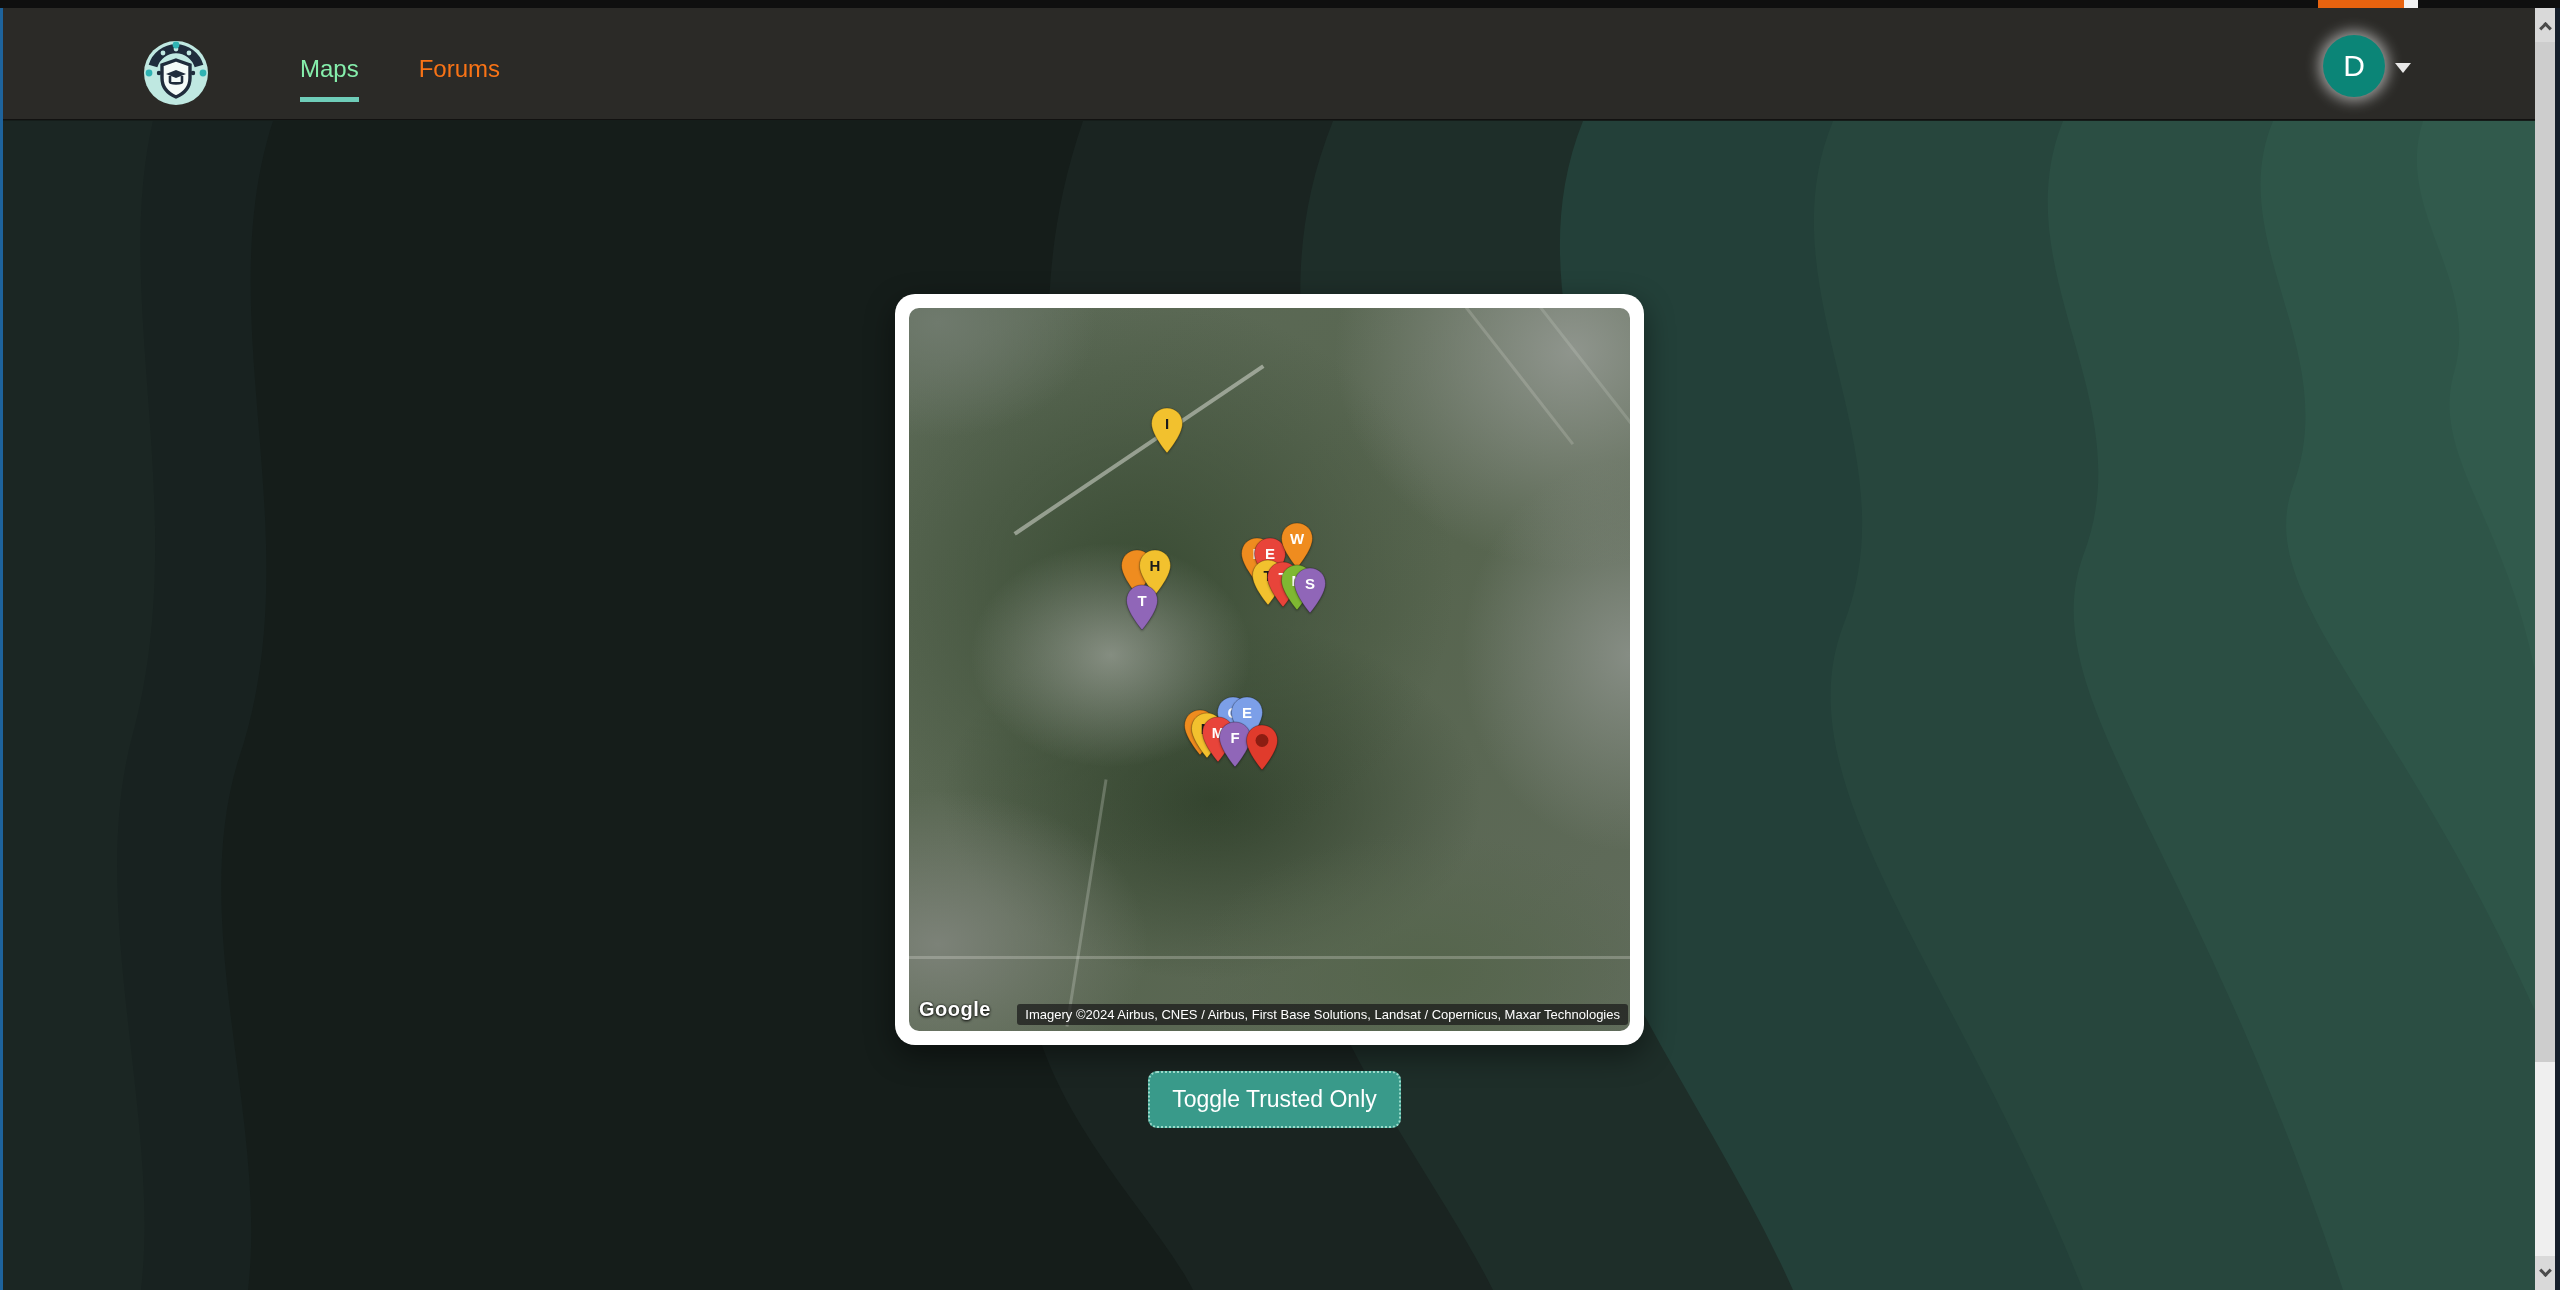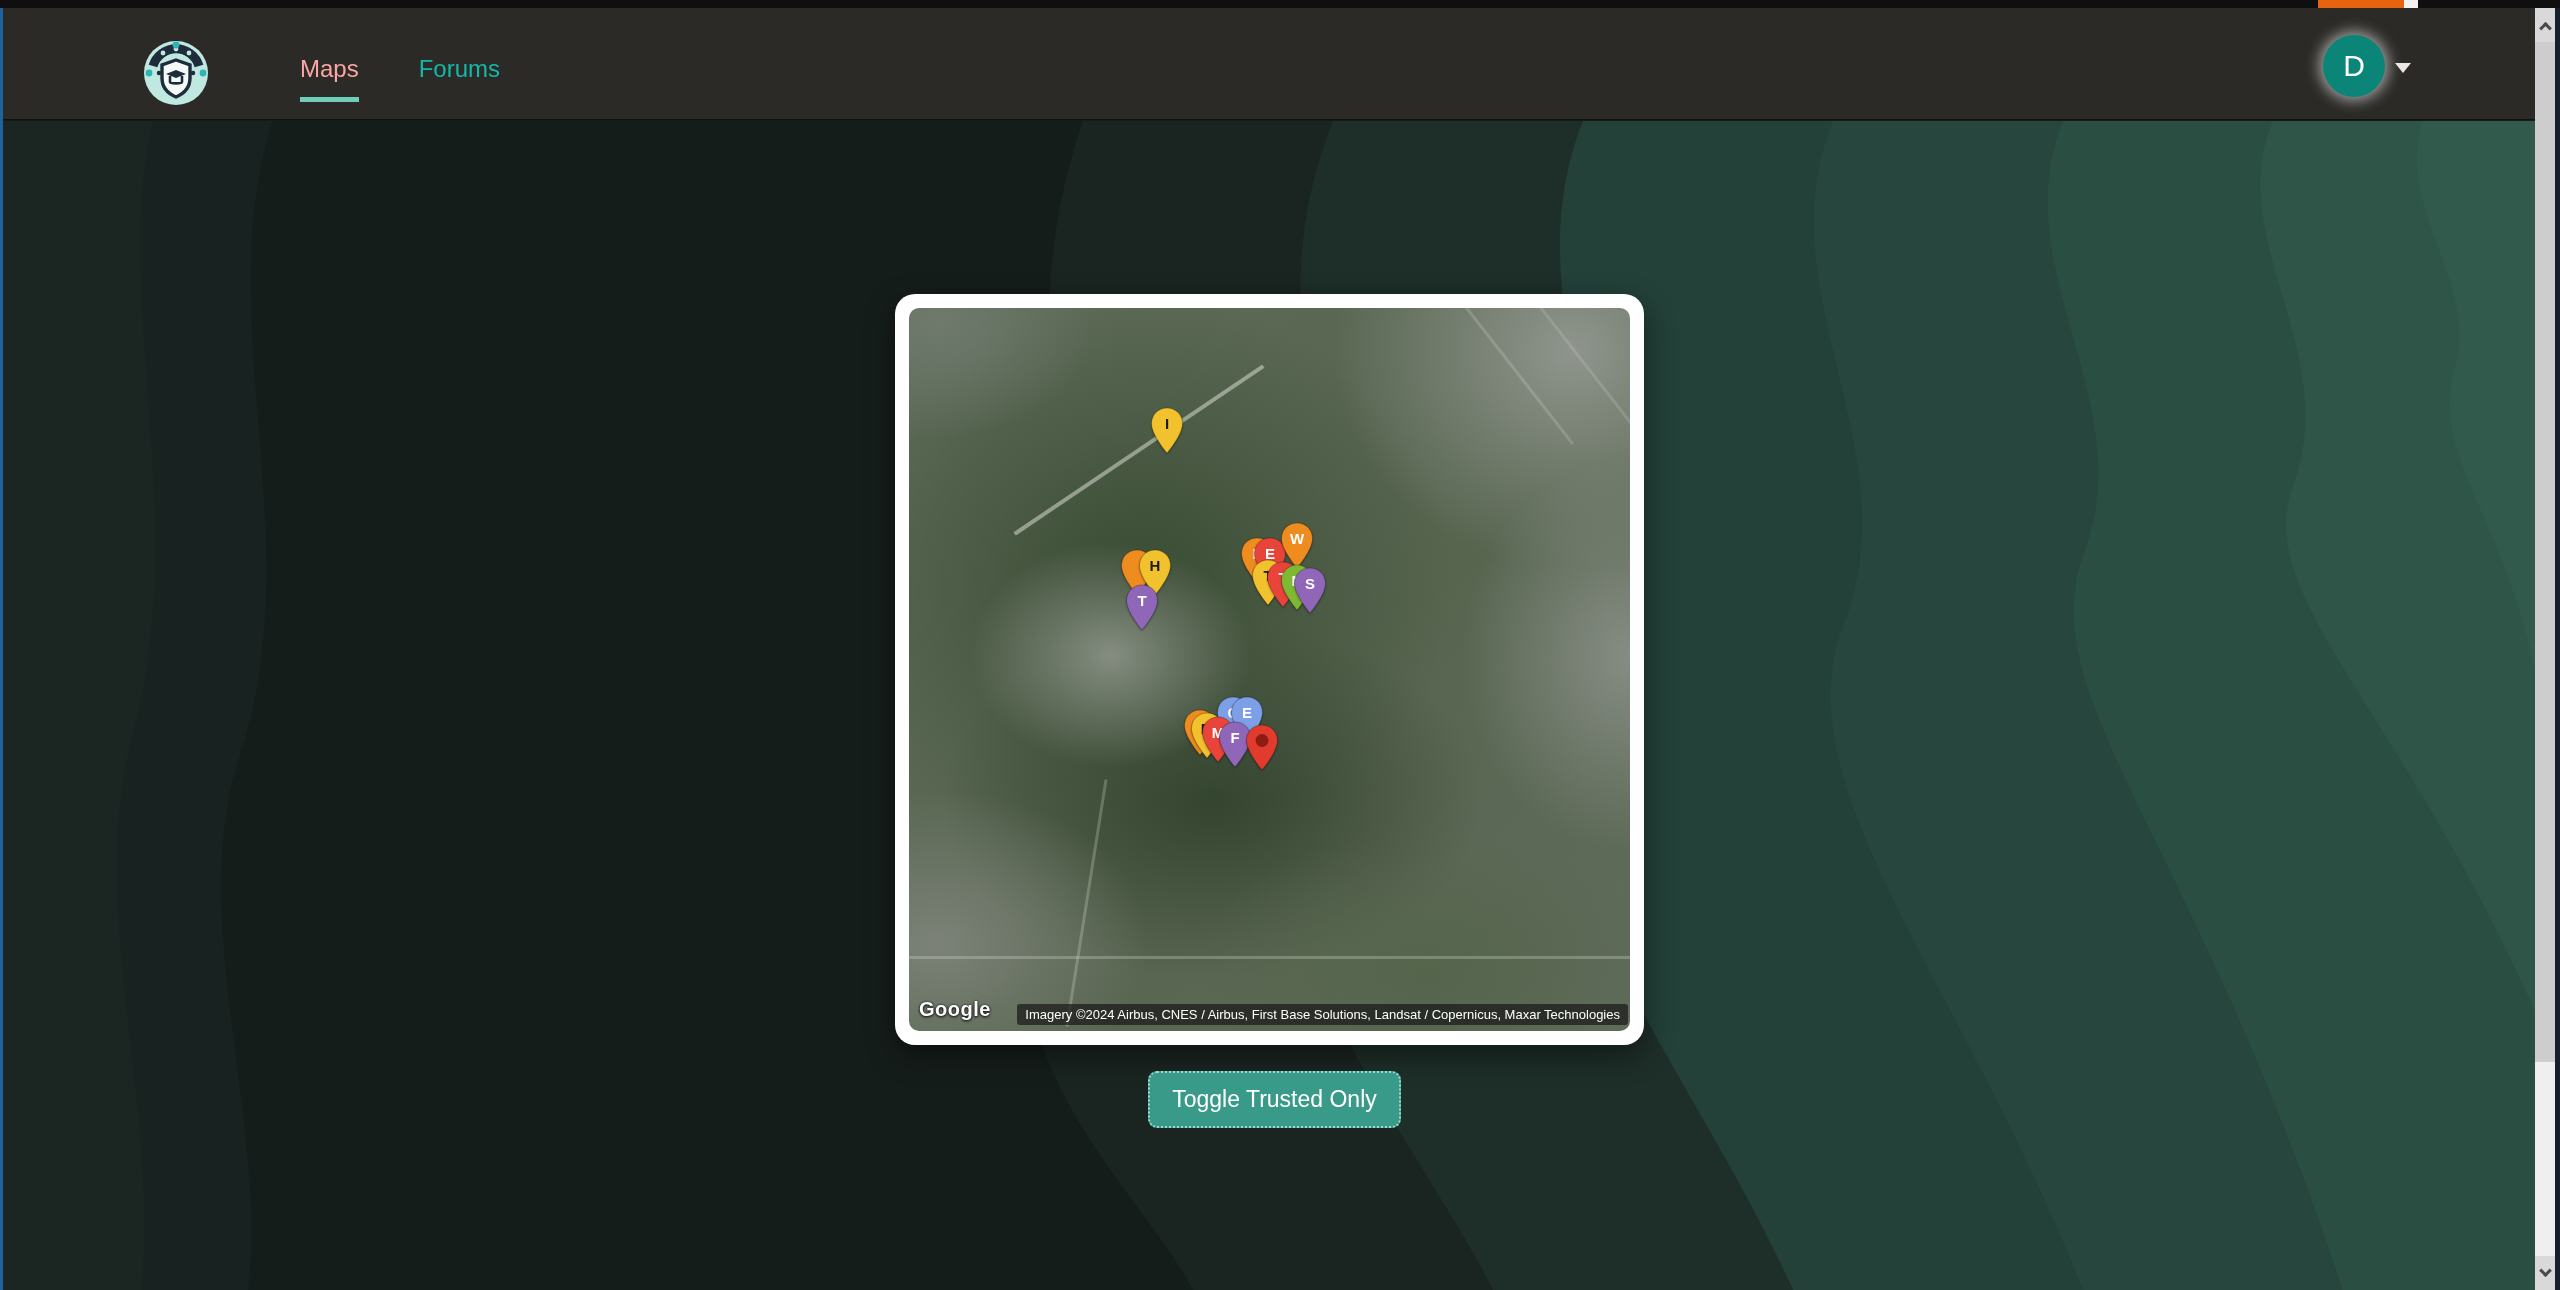--- a/index.html
+++ b/index.html
@@ -13,22 +13,22 @@
   .left-edge  { position:absolute; left:0; top:0; width:3px;  height:1290px; background:#1e639c; z-index:55; }
   .right-edge { position:absolute; right:0; top:0; width:5px; height:1290px; background:#161f2b; z-index:55; }
 
   
   header { position:absolute; left:3px; top:8px; width:2532px; height:112px;
            background:#2b2a27; border-bottom:1px solid #121110; z-index:40;
            display:flex; align-items:center; }
   .logo { position:absolute; left:140px; top:32px; width:66px; height:66px; }
   nav { position:absolute; left:297px; top:8px; display:flex; gap:60px; height:96px; }
   .nav-item { display:flex; align-items:flex-end; padding-bottom:14px; height:86px;
-              font-size:24px; color:#14b8a6; cursor:pointer; border-bottom:5px solid transparent; }
-  .nav-item.active { color:#fca5a5; border-bottom-color:#6fcdb9; }
+              font-size:24px; color:#f97316; cursor:pointer; border-bottom:5px solid transparent; }
+  .nav-item.active { color:#86efac; border-bottom-color:#6fcdb9; }
   .account { position:absolute; left:2320px; top:27px; display:flex; align-items:center; gap:10px; }
   .avatar { width:62px; height:62px; border-radius:50%; background:#0b8577; color:#fff;
             font-size:30px; display:flex; align-items:center; justify-content:center;
             box-shadow:0 0 14px 4px rgba(255,255,255,0.55); }
   .caret { width:0; height:0; border-left:8px solid transparent; border-right:8px solid transparent;
            border-top:10px solid #e8e8e8; margin-top:4px; }
 
   
   .main { position:absolute; left:3px; top:121px; width:2532px; height:1169px; overflow:hidden; }
   .bg-waves { position:absolute; left:0; top:0; width:100%; height:100%; }

